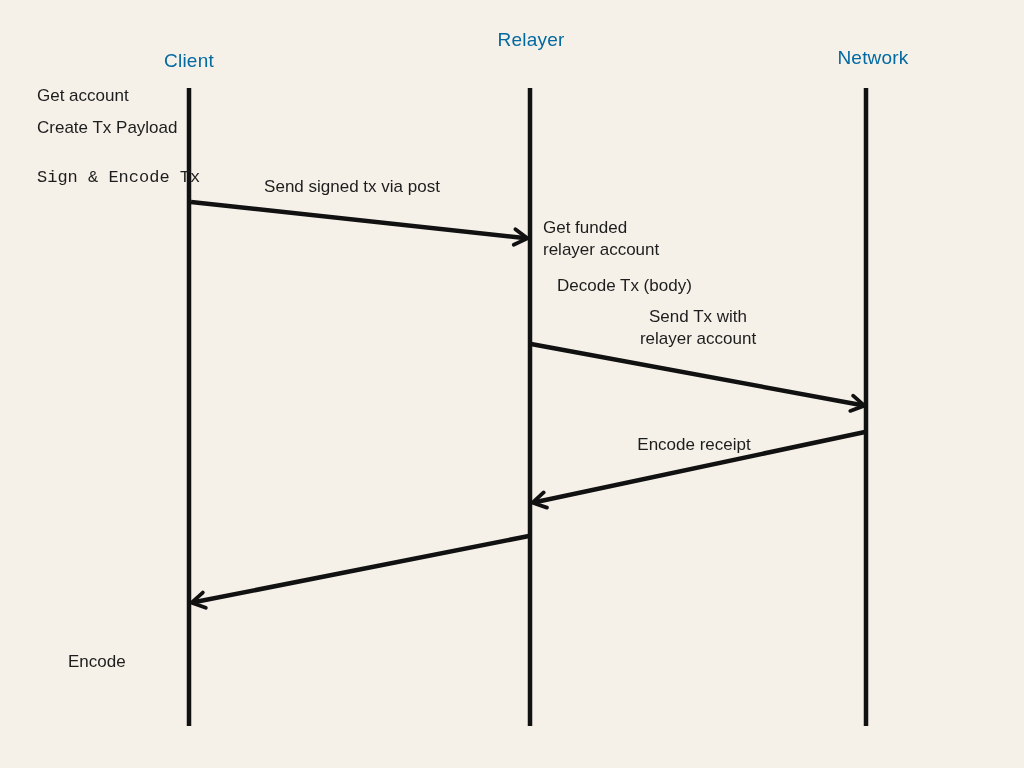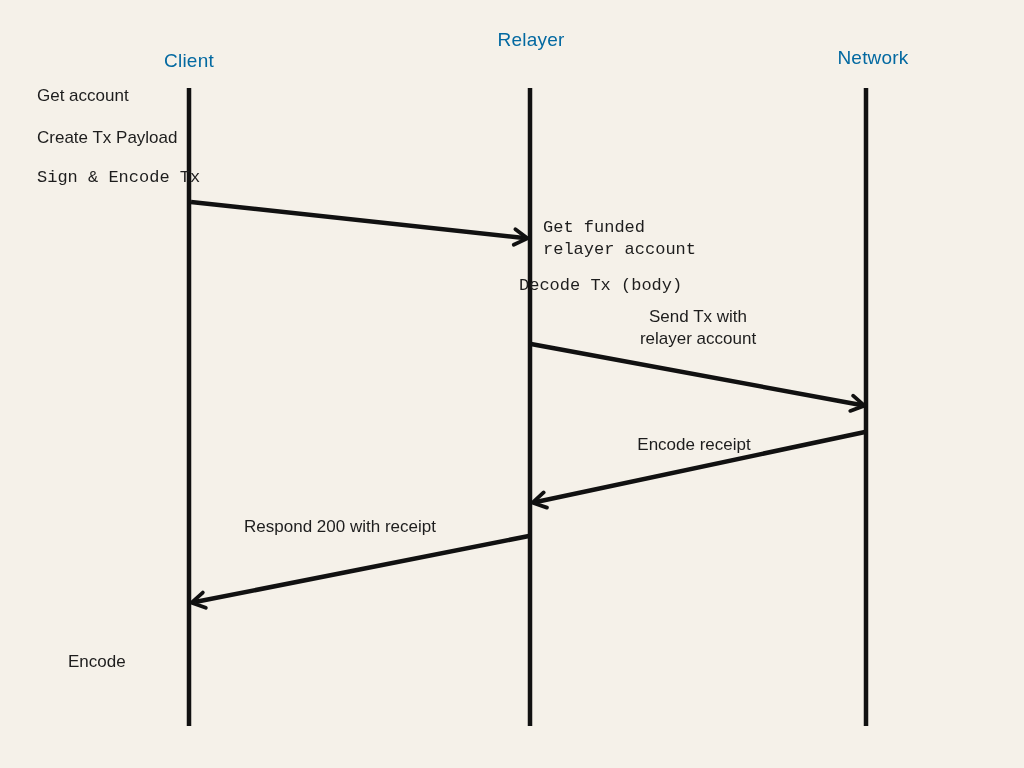--- a/index.html
+++ b/index.html
@@ -55,27 +55,27 @@
     <line x1="531" y1="344" x2="861" y2="405" stroke="#111111" stroke-width="4.5" marker-end="url(#arrowhead)"></line>
     <line x1="865" y1="432" x2="536" y2="502" stroke="#111111" stroke-width="4.5" marker-end="url(#arrowhead)"></line>
     <line x1="529" y1="536" x2="195" y2="602" stroke="#111111" stroke-width="4.5" marker-end="url(#arrowhead)"></line>
   </svg>
 
   <div class="actor-title" style="left:189px; top:61px;">Client</div>
   <div class="actor-title" style="left:531px; top:40px;">Relayer</div>
   <div class="actor-title" style="left:873px; top:58px;">Network</div>
 
   <div class="label left-anchored" style="left:37px; top:96px;text-align:right;">Get account</div>
-  <div class="label left-anchored" style="left:37px; top:138px;text-align:center;">Create Tx Payload</div>
+  <div class="label left-anchored" style="left:37px; top:128px;text-align:center;">Create Tx Payload</div>
   <div class="label left-anchored" style="left:37px; top:178px;font-family:Liberation Mono, monospace;">Sign &amp; Encode Tx</div>
 
-  <div class="label left-anchored" style="left:543px; top:239px;font-family:Liberation Mono, monospace;">Get funded
+  <div class="label left-anchored" style="left:543px; top:239px;">Get funded
 relayer account</div>
-  <div class="label left-anchored" style="left:519px; top:286px;font-family:Liberation Mono, monospace;">Decode Tx (body)</div>
+  <div class="label left-anchored" style="left:557px; top:286px;">Decode Tx (body)</div>
 
+  <div class="label centered" style="left:352px; top:187px;">Send signed tx via post</div>
   <div class="label centered" style="left:698px; top:328px;">Send Tx with
 relayer account</div>
   <div class="label centered" style="left:694px; top:445px;">Encode receipt</div>
-  <div class="label centered" style="left:340px; top:527px;">Respond 200 with receipt</div>
 
   <div class="label left-anchored" style="left:68px; top:662px;">Encode</div>
 
 </div>
 
 </body></html>

